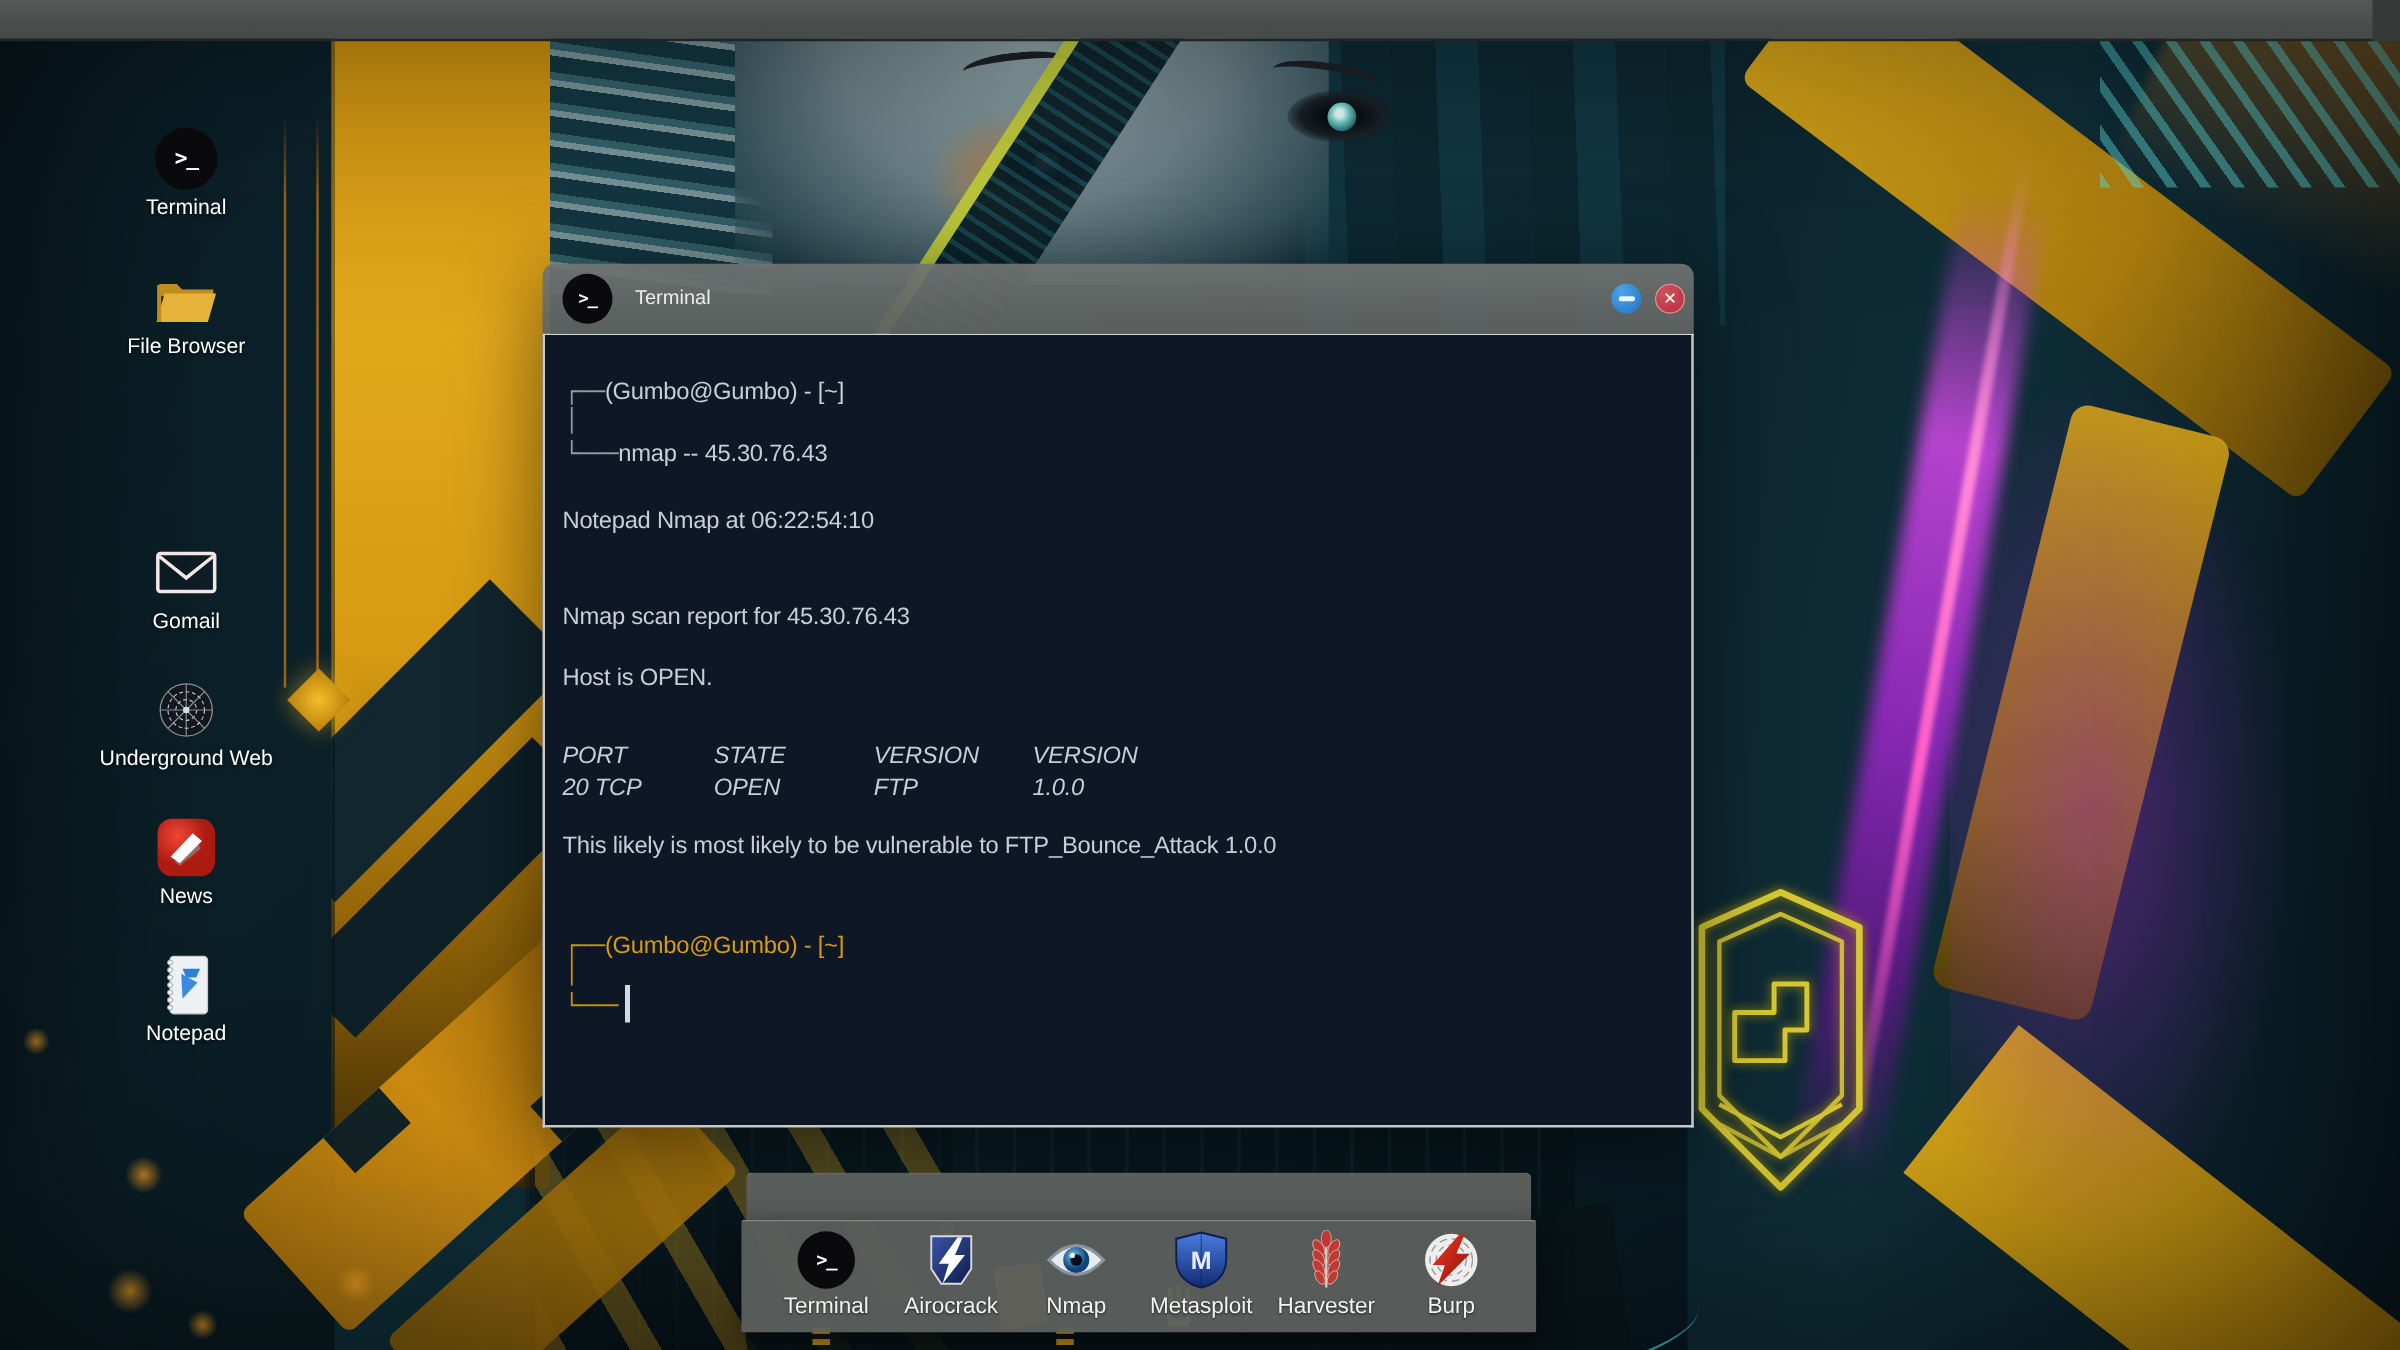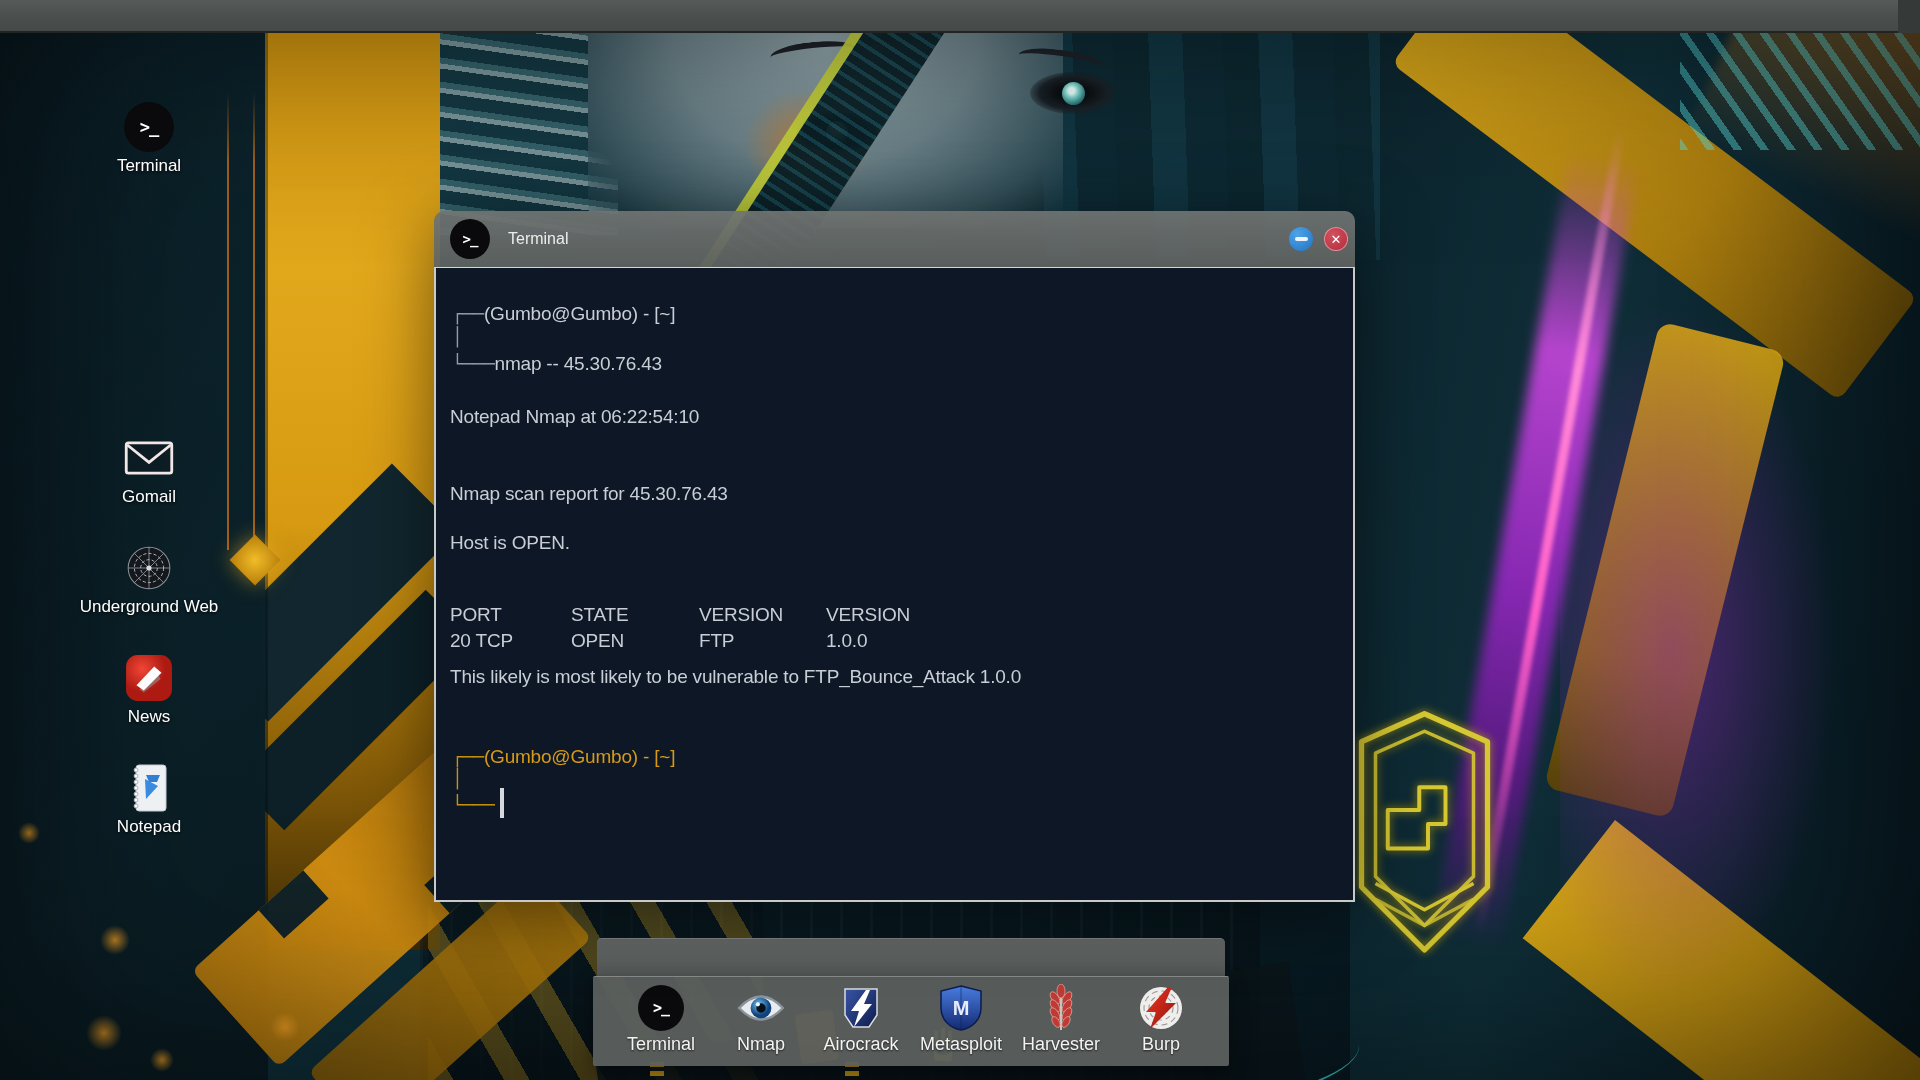--- a/index.html
+++ b/index.html
@@ -80,21 +80,21 @@
   .tb-title{color:#eceeed;font-size:16px;margin-left:18px;}
   .tb-btn{position:absolute;top:16px;width:24px;height:24px;border-radius:50%;display:flex;align-items:center;justify-content:center;cursor:pointer;}
   .tb-min{left:855px;background:radial-gradient(circle at 35% 30%,#4da3e8,#2473c2);}
   .tb-min .bar{width:13px;height:4px;border-radius:2px;background:#eaf4fd;}
   .tb-close{left:890px;background:radial-gradient(circle at 35% 30%,#d2505e,#b32e3e);border:1.5px solid rgba(255,210,214,.55);
     color:#fff;font-size:13px;font-weight:bold;font-family:"DejaVu Sans",sans-serif;}
   .term-body{position:absolute;left:0;top:56px;width:921px;height:635px;background:#0d1726;border:2px solid #c9cac8;border-top:1px solid #d6d7d5;}
   .tline{position:absolute;left:16px;height:26px;font-size:19px;letter-spacing:-.2px;color:#c9ced6;white-space:pre;}
   .tline .mono{font-family:"DejaVu Sans Mono",monospace;font-size:18px;color:#949ba3;}
   .tout{left:14px;}
-  .tc{position:absolute;top:16px;}
+  .tc{position:absolute;top:6px;font-style:italic;}
   .tc0{left:0;} .tc1{left:121px;} .tc2{left:249px;} .tc3{left:376px;}
   .op{color:#d79a15;}
   .op .mono{color:#c8920f;}
   .cursor{position:absolute;left:48px;top:-6px;width:4px;height:30px;background:#d5d9dd;}
 
   
   #dock-upper{position:absolute;left:597px;top:938px;width:628px;height:38px;z-index:8;border-radius:5px 5px 0 0;
     background:linear-gradient(180deg,#666a68,#545856);border-top:1px solid #838785;}
   #dock{position:absolute;left:593px;top:976px;width:636px;height:90px;z-index:9;border-radius:2px;
     background:rgba(92,96,94,.95);border-top:1px solid rgba(255,255,255,.28);box-shadow:0 6px 18px rgba(0,0,0,.4);
@@ -186,20 +186,30 @@
 
   <div class="desk-item" style="top:101px;">
     <div class="glyph">
       <div class="term-ic" style="width:50px;height:50px;font-size:17px;">
           <span>&gt;_</span>
         </div>
     </div>
     <span class="desk-label">Terminal</span>
   </div>
 
+  <div class="desk-item" style="top:212px;">
+    <div class="glyph">
+      <svg width="52" height="44" viewBox="0 0 48 40">
+        <path d="M4 10 h13 l4 4 h23 v5 H4 z" fill="#bd8e1e"></path>
+        <path d="M2 38 L8 17 h38 l-6 21 z" fill="#e6b33a"></path>
+        <path d="M4 38 V11" stroke="#bd8e1e" stroke-width="3"></path>
+      </svg>
+    </div>
+    <span class="desk-label">File Browser</span>
+  </div>
 
 
   <div class="desk-item" style="top:432px;">
     <div class="glyph">
       <svg width="52" height="40" viewBox="0 0 48 36">
         <rect x="3" y="4" width="42" height="28" rx="2" fill="rgba(20,25,32,.25)" stroke="#f2e6e6" stroke-width="2.6"></rect>
         <path d="M4 6 L24 22 L44 6" fill="none" stroke="#f2e6e6" stroke-width="2.6"></path>
       </svg>
     </div>
     <span class="desk-label">Gomail</span>
@@ -306,50 +316,50 @@
       <div class="glyph">
         <div class="term-ic" style="width:46px;height:46px;font-size:15px;">
             <span>&gt;_</span>
           </div>
       </div>
       <span class="dock-label">Terminal</span>
     </div>
 
     <div class="dock-item">
       <div class="glyph">
+        <svg width="44" height="46" viewBox="0 0 44 46">
+          <defs>
+              <linearGradient id="ac" x1="0" y1="0" x2="1" y2="1">
+                <stop offset="0%" stop-color="#3a55a8"></stop>
+                <stop offset="100%" stop-color="#0e1c4a"></stop>
+              </linearGradient>
+            </defs>
+          <path d="M6 4 h32 v26 l-8 12 h-16 l-8 -12 z" fill="url(#ac)" stroke="#d8dce2" stroke-width="1.5"></path>
+          <path d="M27 5 L12 26 h8 L15 42 L33 19 h-8 L31 5 Z" fill="#fff"></path>
+        </svg>
+      </div>
+      <span class="dock-label">Airocrack</span>
+    </div>
+
+    <div class="dock-item">
+      <div class="glyph">
         <svg width="50" height="34" viewBox="0 0 48 32">
           <defs>
               <radialGradient id="ir" cx="40%" cy="35%">
                 <stop offset="0%" stop-color="#79c4ee"></stop>
                 <stop offset="100%" stop-color="#10427e"></stop>
               </radialGradient>
             </defs>
           <path d="M3 16 Q24 -6 45 16 Q24 38 3 16 Z" fill="#e8ecef" stroke="#8b949c" stroke-width="2.4"></path>
           <circle cx="24" cy="16" r="10" fill="url(#ir)"></circle>
           <circle cx="24" cy="16" r="4.5" fill="#071018"></circle>
           <circle cx="21" cy="12.5" r="2" fill="#e6fbff"></circle>
         </svg>
       </div>
       <span class="dock-label">Nmap</span>
-    </div>
-
-    <div class="dock-item">
-      <div class="glyph">
-        <svg width="44" height="46" viewBox="0 0 44 46">
-          <defs>
-              <linearGradient id="ac" x1="0" y1="0" x2="1" y2="1">
-                <stop offset="0%" stop-color="#3a55a8"></stop>
-                <stop offset="100%" stop-color="#0e1c4a"></stop>
-              </linearGradient>
-            </defs>
-          <path d="M6 4 h32 v26 l-8 12 h-16 l-8 -12 z" fill="url(#ac)" stroke="#d8dce2" stroke-width="1.5"></path>
-          <path d="M27 5 L12 26 h8 L15 42 L33 19 h-8 L31 5 Z" fill="#fff"></path>
-        </svg>
-      </div>
-      <span class="dock-label">Airocrack</span>
     </div>
 
     <div class="dock-item">
       <div class="glyph">
         <svg width="44" height="48" viewBox="0 0 44 48">
           <defs>
               <linearGradient id="ms" x1="0" y1="0" x2="0" y2="1">
                 <stop offset="0%" stop-color="#4a7de0"></stop>
                 <stop offset="100%" stop-color="#132a72"></stop>
               </linearGradient>

